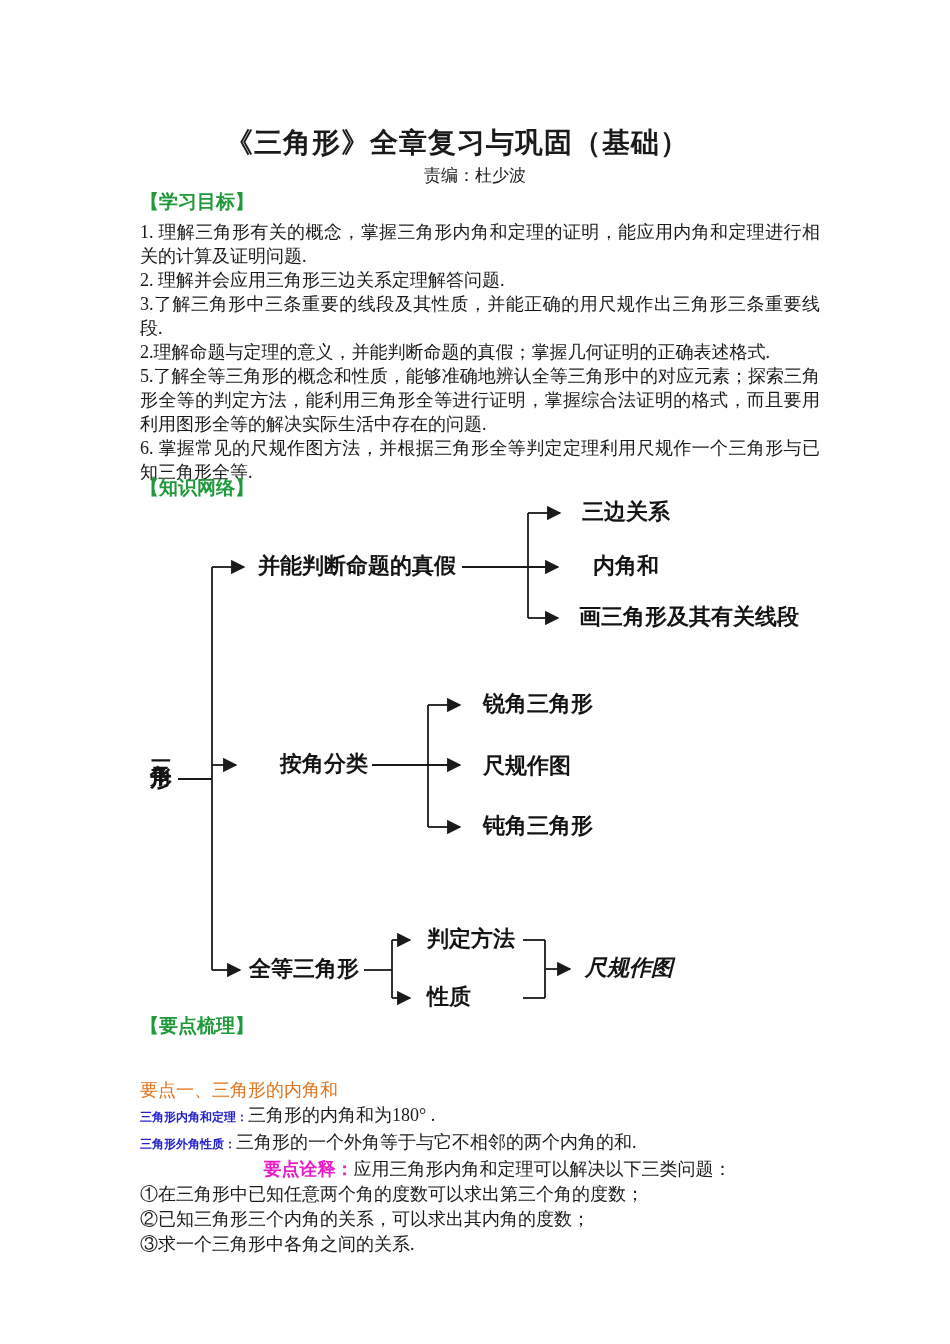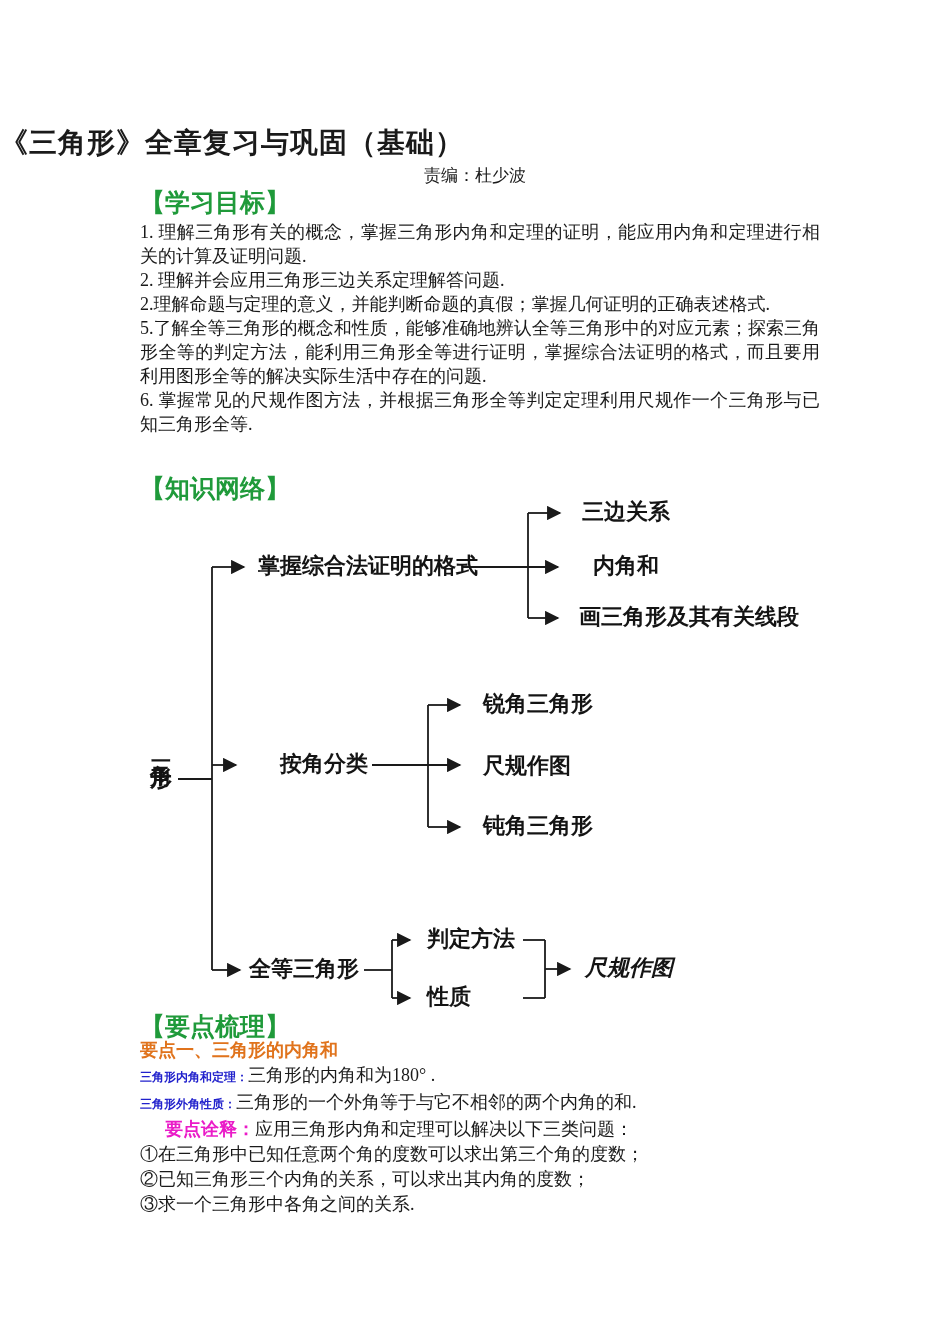--- a/index.html
+++ b/index.html
@@ -6,34 +6,34 @@
   .page{
     position:relative;
     width:950px;height:1344px;
     background:#ffffff;
     font-family:"Liberation Serif","DejaVu Serif",serif;
     color:#1a1a1a;
     overflow:hidden;
   }
   .doc-title{
     position:absolute;top:124px;left:0;width:826px;
-    font-size:28px;font-weight:bold;
-    letter-spacing:1px;white-space:nowrap;
+    text-align:center;font-size:28px;font-weight:bold;
+    letter-spacing:1px;white-space:nowrap;padding-left:44px;
   }
   .doc-editor{
     position:absolute;top:164px;left:0;width:950px;
     text-align:center;font-size:17px;
   }
   .objectives{
     position:absolute;top:190px;left:140px;width:680px;
     font-size:18px;line-height:24px;
   }
   .sec-header{
     font-family:"Liberation Sans","DejaVu Sans",sans-serif;
-    font-weight:bold;font-size:25px;color:#1f9a3a;
+    font-weight:bold;font-size:19px;color:#1f9a3a;
     line-height:24px;
   }
   .objectives .sec-header{margin-bottom:6px;}
   .objectives p{margin:0;text-align:justify;}
   .network-header{
     position:absolute;top:476px;left:140px;
   }
   .diagram{
     position:absolute;top:500px;left:0;width:950px;height:515px;
   }
@@ -52,44 +52,45 @@
     writing-mode:vertical-rl;text-orientation:upright;
     letter-spacing:4px;line-height:1;
   }
   .keypoints{
     position:absolute;top:1014px;left:140px;width:690px;
     font-size:18px;line-height:25px;
   }
   .kp-row{margin:0;}
   .kp-point-title{
     font-family:"Liberation Sans","DejaVu Sans",sans-serif;
-    font-weight:bold;color:#e0731c;font-size:18px;
+    font-weight:normal;color:#e0731c;font-size:18px;margin-top:40px;
   }
   .kp-term{
     font-family:"Liberation Sans","DejaVu Sans",sans-serif;
     font-weight:bold;color:#2121cc;font-size:12px;
   }
   .kp-note-label{
     font-family:"Liberation Sans","DejaVu Sans",sans-serif;
     font-weight:bold;color:#ea1bc8;font-size:18px;
   }
-  .kp-indent{margin-left:25px;}
+  .kp-indent{margin-left:25px;text-align:center;}
 </style>
 </head>
 <body>
 
 <div class="page">
 
   <div class="doc-title">《三角形》全章复习与巩固（基础）</div>
   <div class="doc-editor">责编：杜少波</div>
 
   <div class="objectives">
     <div class="sec-header">【学习目标】</div>
     <p>1.  理解三角形有关的概念，掌握三角形内角和定理的证明，能应用内角和定理进行相关的计算及证明问题.</p>
     <p>2.  理解并会应用三角形三边关系定理解答问题.</p>
+    <p>3.了解三角形中三条重要的线段及其性质，并能正确的用尺规作出三角形三条重要线段.</p>
     <p>2.理解命题与定理的意义，并能判断命题的真假；掌握几何证明的正确表述格式.</p>
     <p>5.了解全等三角形的概念和性质，能够准确地辨认全等三角形中的对应元素；探索三角形全等的判定方法，能利用三角形全等进行证明，掌握综合法证明的格式，而且要用利用图形全等的解决实际生活中存在的问题.</p>
     <p>6.  掌握常见的尺规作图方法，并根据三角形全等判定定理利用尺规作一个三角形与已知三角形全等.</p>
   </div>
 
   <div class="sec-header network-header">【知识网络】</div>
 
   <div class="diagram">
     <svg width="950" height="515" viewBox="0 0 950 515">
       <defs>
@@ -120,21 +121,21 @@
         <path d="M392 440 H410" marker-end="url(#arr)"></path>
         <path d="M392 498 H410" marker-end="url(#arr)"></path>
         <path d="M523 440 H545"></path>
         <path d="M523 498 H545"></path>
         <path d="M545 440 V498"></path>
         <path d="M545 469 H570" marker-end="url(#arr)"></path>
       </g>
     </svg>
 
     <div class="node-vertical" style="left:150px;top:243px;">三角形</div>
-    <div class="node" style="left:258px;top:67px;">掌握综合法证明的格式</div>
+    <div class="node" style="left:258px;top:67px;">并能判断命题的真假</div>
     <div class="node" style="left:582px;top:13px;text-align:center;">三边关系</div>
     <div class="node" style="left:593px;top:67px;">内角和</div>
     <div class="node" style="left:579px;top:118px;">画三角形及其有关线段</div>
     <div class="node" style="left:280px;top:265px;">按角分类</div>
     <div class="node" style="left:483px;top:205px;">锐角三角形</div>
     <div class="node" style="left:483px;top:267px;">尺规作图</div>
     <div class="node" style="left:483px;top:327px;">钝角三角形</div>
     <div class="node" style="left:249px;top:470px;">全等三角形</div>
     <div class="node" style="left:427px;top:440px;">判定方法</div>
     <div class="node" style="left:427px;top:498px;text-align:right;">性质</div>

